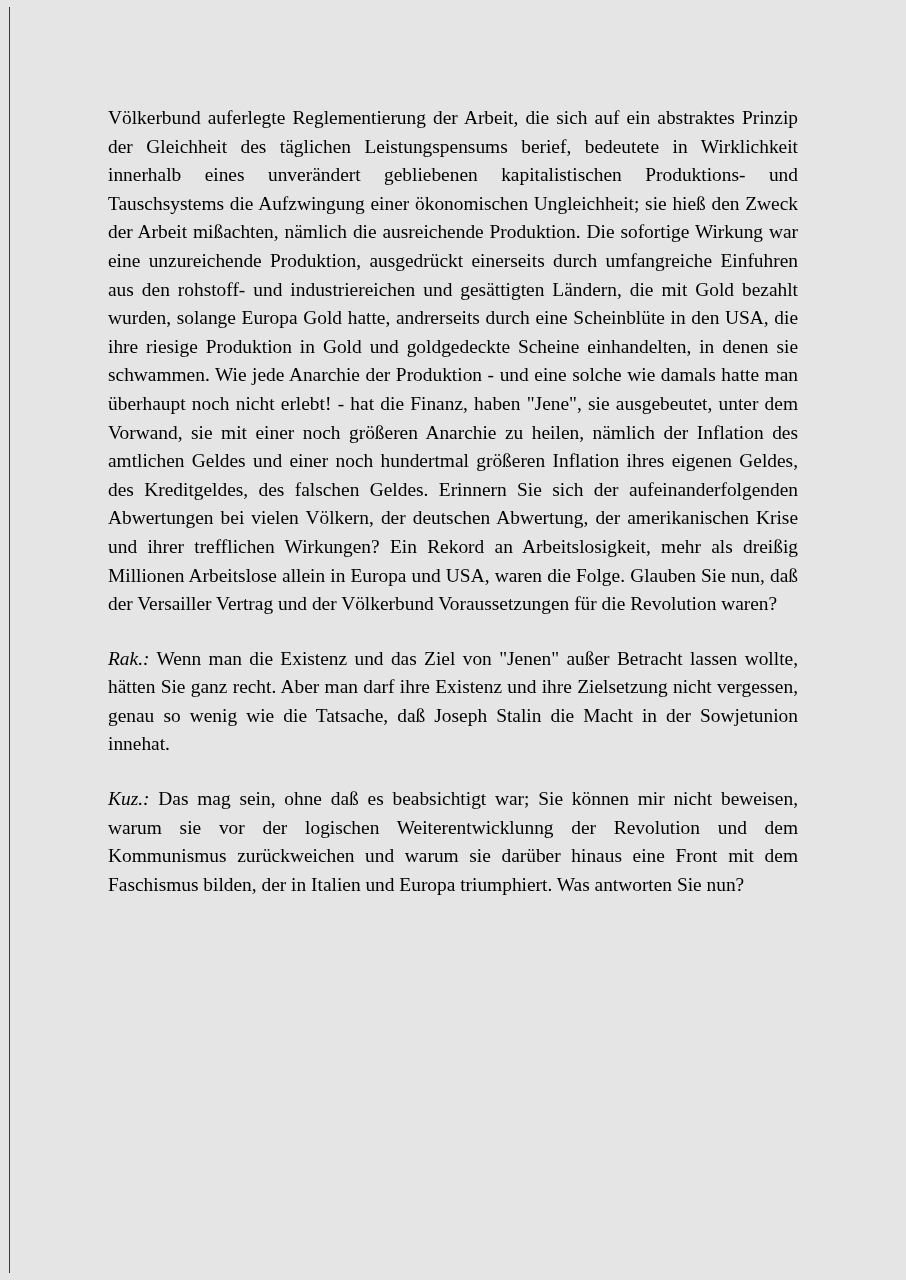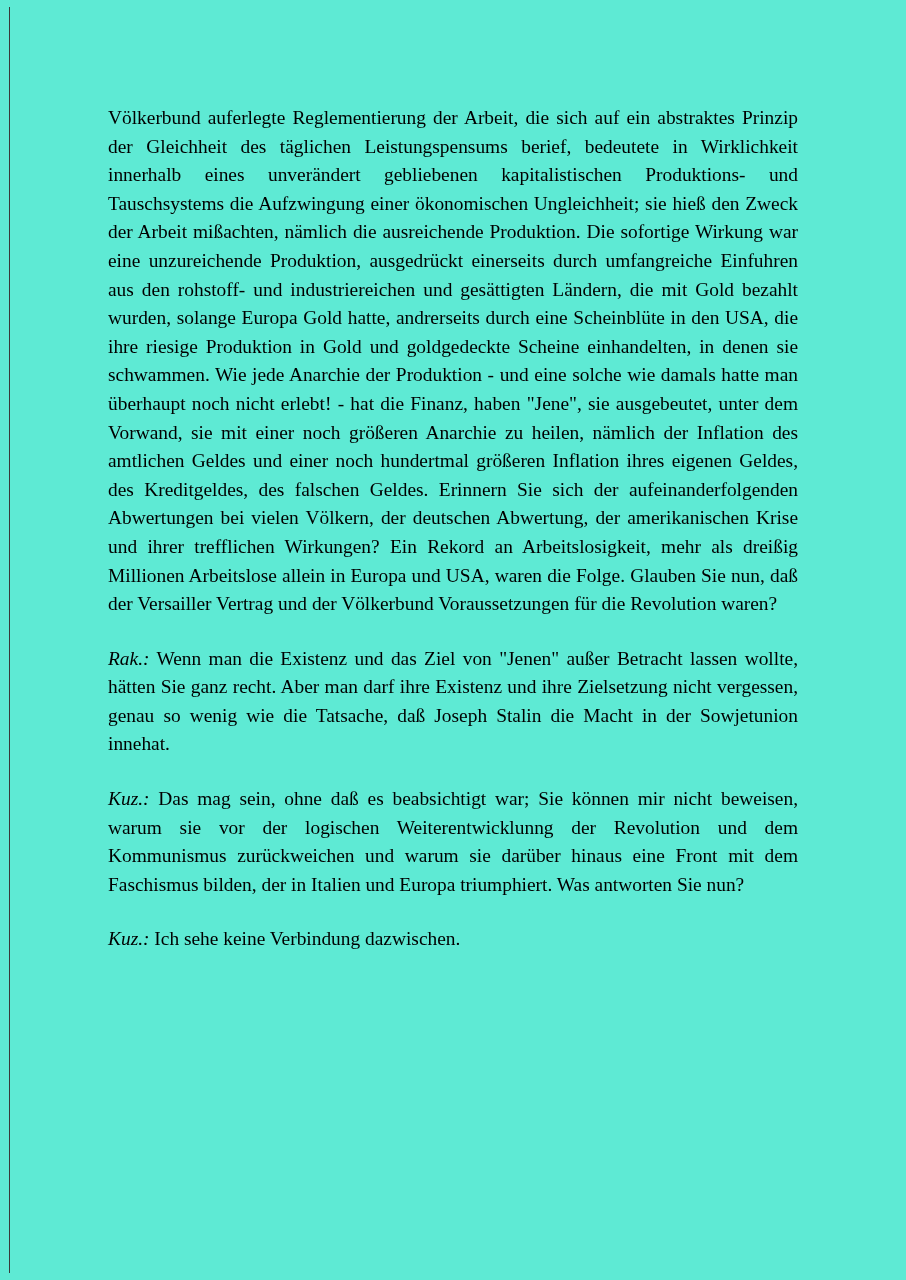--- a/index.html
+++ b/index.html
@@ -14,21 +14,21 @@
     color: #000000;
     position: relative;
     overflow: hidden;
   }
   .page {
     position: absolute;
     left: 0;
     top: 0;
     width: 906px;
     height: 1280px;
-    background: #5eead4;
+    background: #e5e5e5;
   }
   .page-border {
     position: absolute;
     left: 9px;
     top: 7px;
     width: 888px;
     height: 1266px;
     border-left: 1px solid #3a3a3a;
     box-sizing: border-box;
     pointer-events: none;
@@ -60,16 +60,15 @@
 <div class="page">
   <div class="page-border"></div>
   <div class="content">
 
     <p><span class="speaker"></span><span>Völkerbund auferlegte Reglementierung der Arbeit, die sich auf ein abstraktes Prinzip der Gleichheit des täglichen Leistungspensums berief, bedeutete in Wirklichkeit innerhalb eines unverändert gebliebenen kapitalistischen Produktions- und Tauschsystems die Aufzwingung einer ökonomischen Ungleichheit; sie hieß den Zweck der Arbeit mißachten, nämlich die ausreichende Produktion. Die sofortige Wirkung war eine unzureichende Produktion, ausgedrückt einerseits durch umfangreiche Einfuhren aus den rohstoff- und industriereichen und gesättigten Ländern, die mit Gold bezahlt wurden, solange Europa Gold hatte, andrerseits durch eine Scheinblüte in den USA, die ihre riesige Produktion in Gold und goldgedeckte Scheine einhandelten, in denen sie schwammen. Wie jede Anarchie der Produktion - und eine solche wie damals hatte man überhaupt noch nicht erlebt! - hat die Finanz, haben "Jene", sie ausgebeutet, unter dem Vorwand, sie mit einer noch größeren Anarchie zu heilen, nämlich der Inflation des amtlichen Geldes und einer noch hundertmal größeren Inflation ihres eigenen Geldes, des Kreditgeldes, des falschen Geldes. Erinnern Sie sich der aufeinanderfolgenden Abwertungen bei vielen Völkern, der deutschen Abwertung, der amerikanischen Krise und ihrer trefflichen Wirkungen? Ein Rekord an Arbeitslosigkeit, mehr als dreißig Millionen Arbeitslose allein in Europa und USA, waren die Folge. Glauben Sie nun, daß der Versailler Vertrag und der Völkerbund Voraussetzungen für die Revolution waren?</span></p>
 
     <p class="gap"><span class="speaker">Rak.:</span><span> Wenn man die Existenz und das Ziel von "Jenen" außer Betracht lassen wollte, hätten Sie ganz recht. Aber man darf ihre Existenz und ihre Zielsetzung nicht vergessen, genau so wenig wie die Tatsache, daß Joseph Stalin die Macht in der Sowjetunion innehat.</span></p>
 
     <p class="gap"><span class="speaker">Kuz.:</span><span> Das mag sein, ohne daß es beabsichtigt war; Sie können mir nicht beweisen, warum sie vor der logischen Weiterentwicklunng der Revolution und dem Kommunismus zurückweichen und warum sie darüber hinaus eine Front mit dem Faschismus bilden, der in Italien und Europa triumphiert. Was antworten Sie nun?</span></p>
 
-    <p class="gap"><span class="speaker">Kuz.:</span><span> Ich sehe keine Verbindung dazwischen.</span></p>
 
   </div>
 </div>
 
 </body></html>

